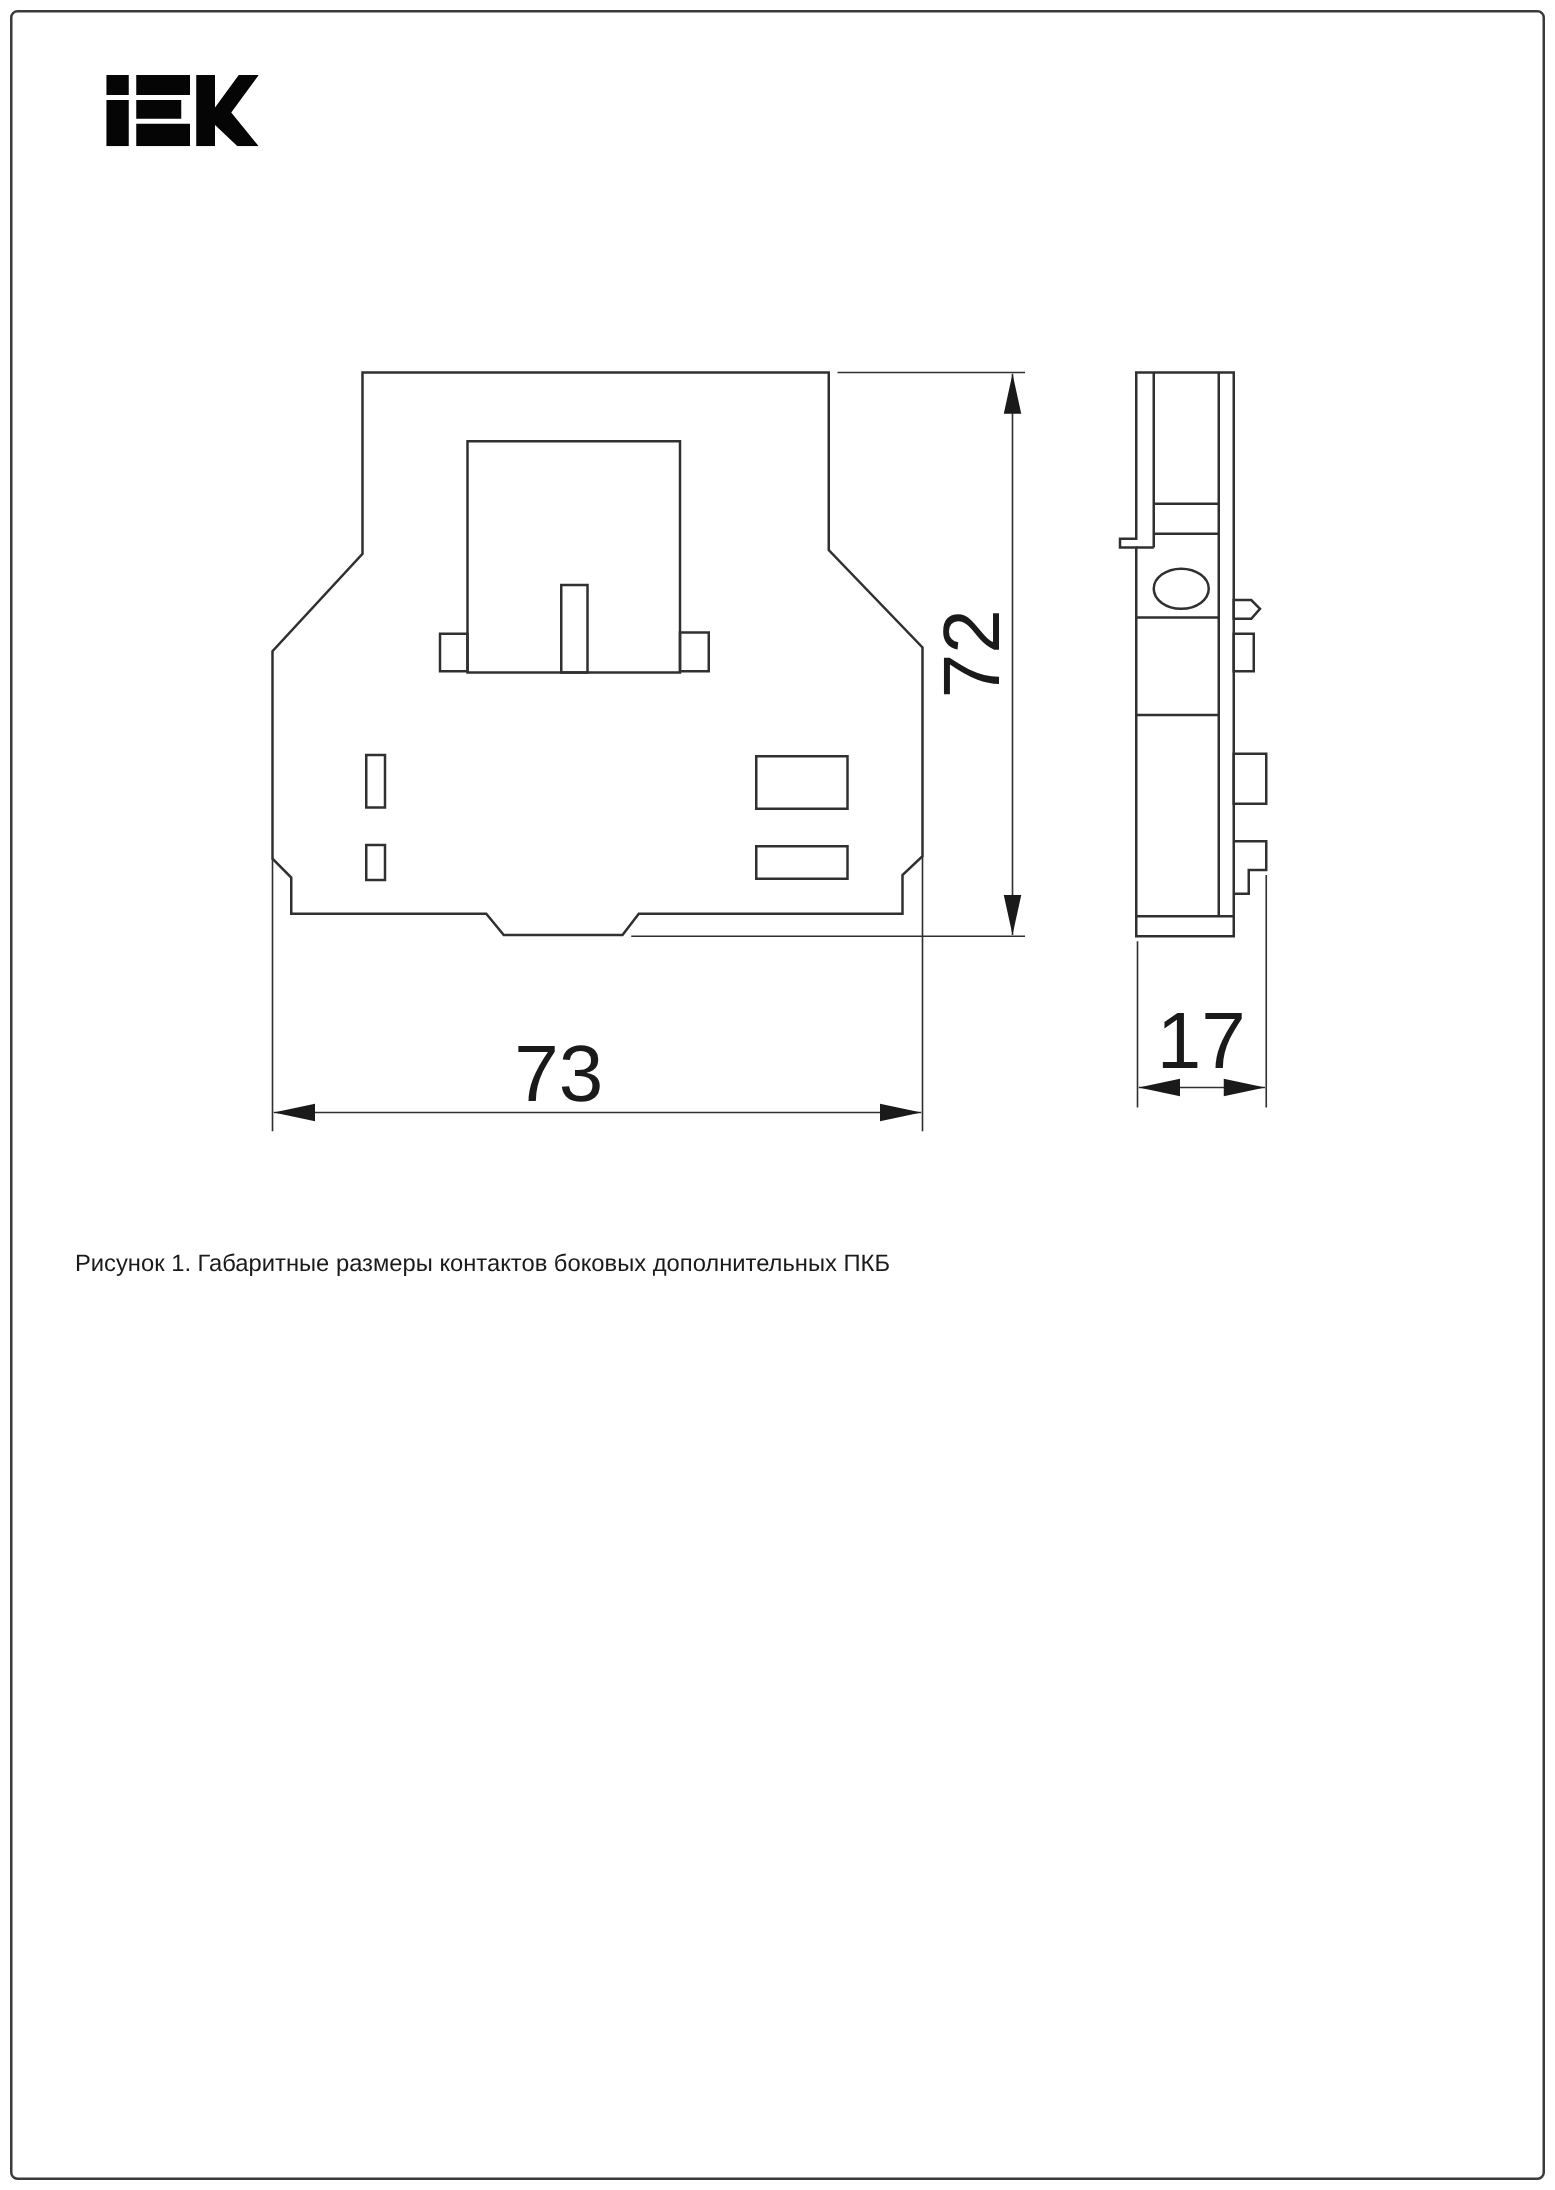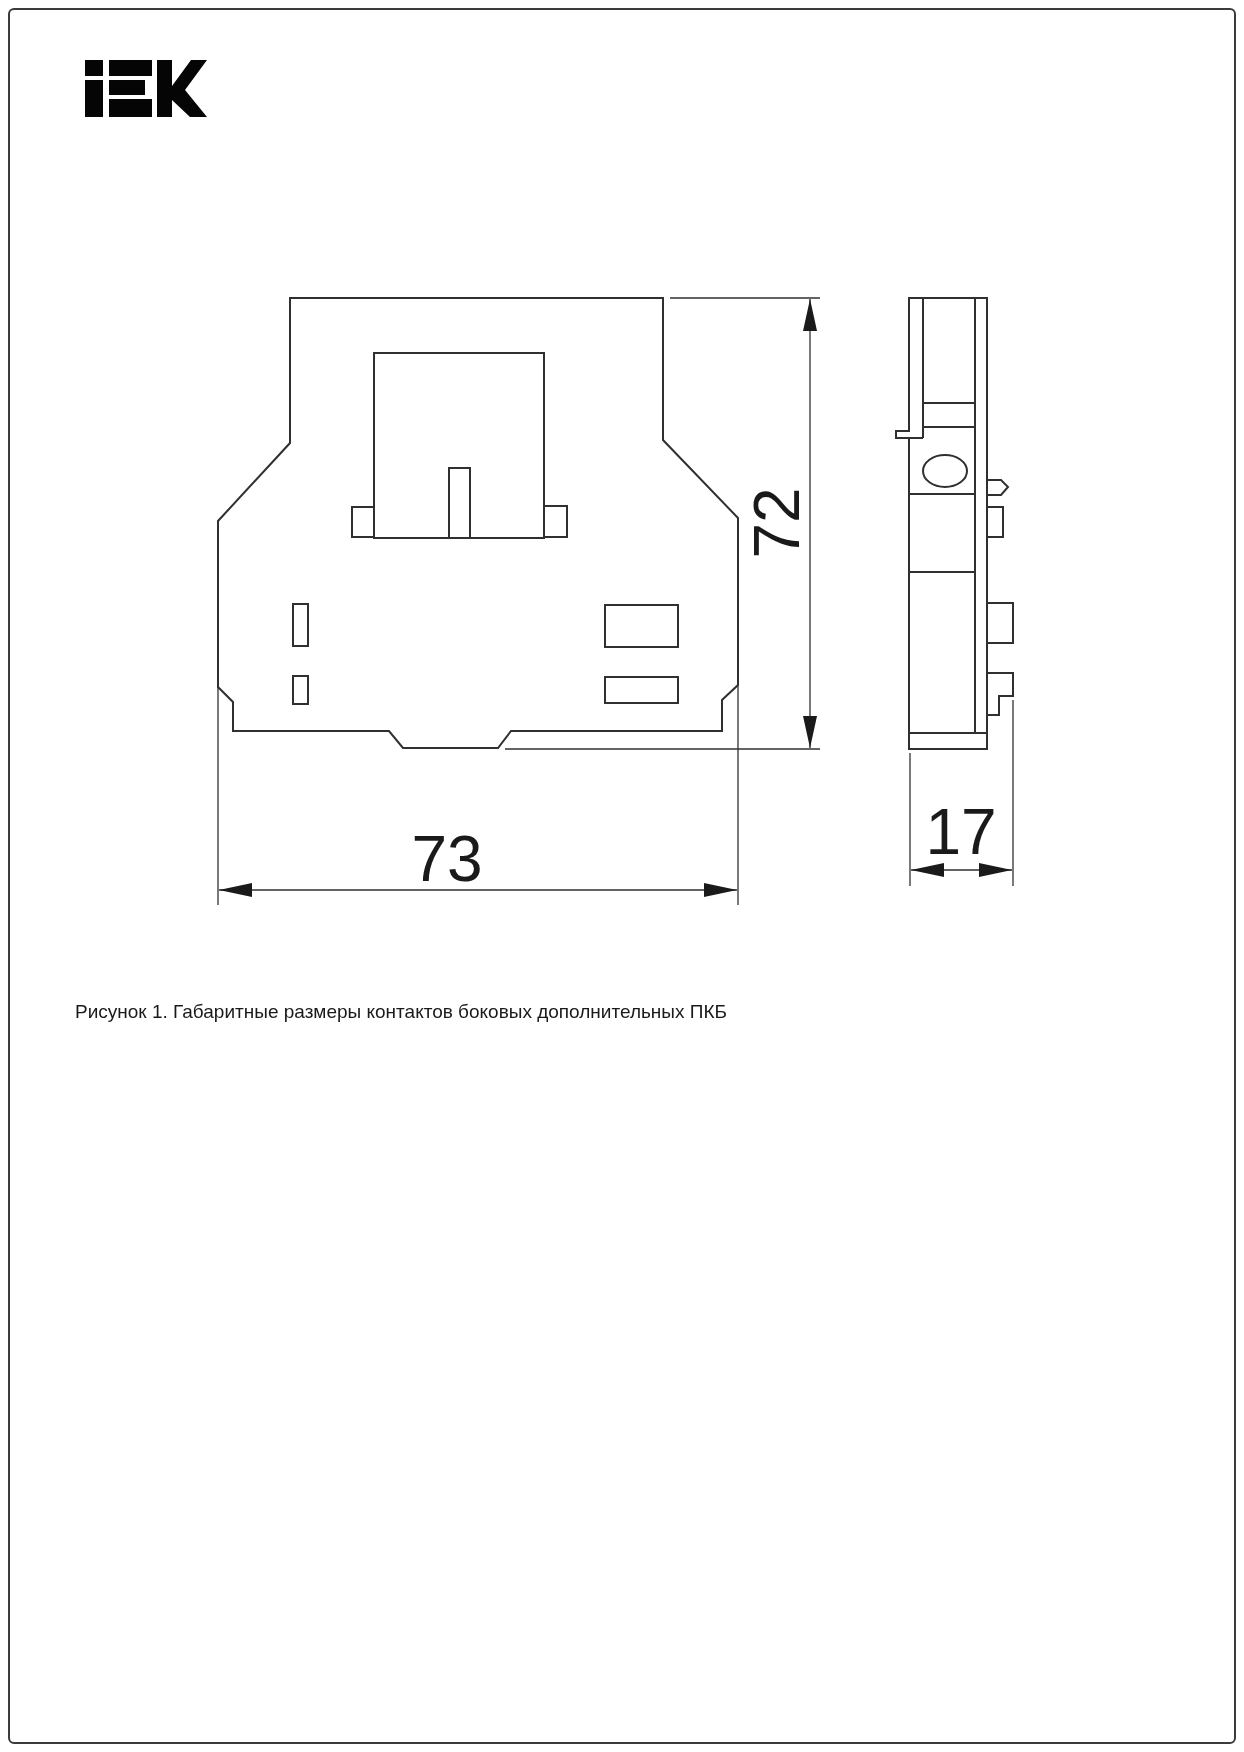--- a/index.html
+++ b/index.html
@@ -26,21 +26,21 @@
     height: 57px;
   }
   .drawing {
     position: absolute;
     left: 0; top: 0;
     width: 1244px;
     height: 1752px;
   }
   .caption {
     position: absolute;
-    left: 75px;
+    left: 60px;
     top: 1000px;
     font-size: 19px;
     line-height: 24px;
     color: #1a1a1a;
     white-space: nowrap;
   }
   .dim-text {
     font-family: "Liberation Sans", sans-serif;
     font-size: 64px;
     fill: #1a1a1a;

